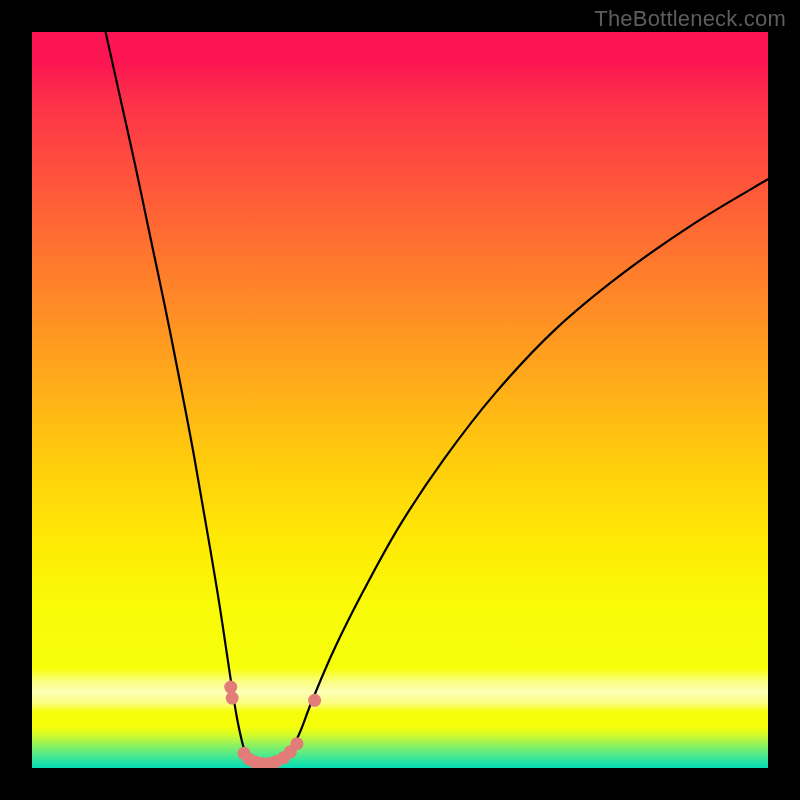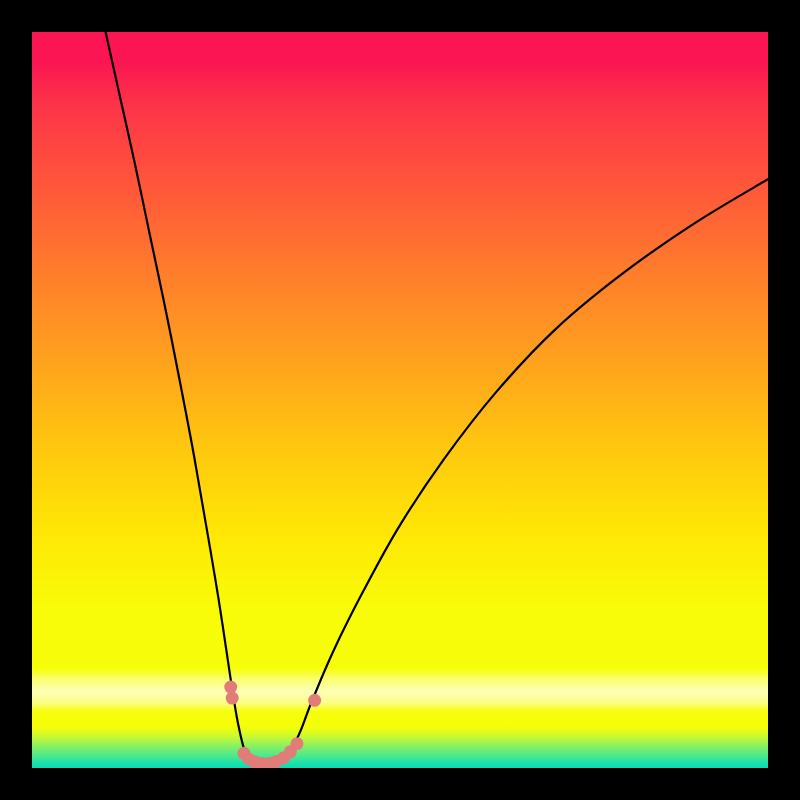--- a/index.html
+++ b/index.html
@@ -100,20 +100,21 @@
     stroke-linejoin: round;
   }
   .dot {
     fill: #e27c78;
   }
 </style>
 </head>
 <body>
 
 <div class="frame">
+  <div class="watermark">TheBottleneck.com</div>
 
   <div class="plot">
     <div class="gradient-bg"></div>
     <div class="pale-band"></div>
     <div class="green-strip"></div>
 
     <svg class="curves" viewBox="0 0 736 736" preserveAspectRatio="none">
       <path id="curvePath" class="curve-path" d="M 73.60000000000001 0 C 76.2496 11.923200000000001, 83.0208 42.393600000000006, 88.32 66.24000000000001 C 93.61919999999999 90.08640000000001, 97.74080000000001 107.97120000000002, 103.04 132.48000000000002 C 108.3392 156.98880000000003, 112.4608 177.22879999999998, 117.76 202.39999999999998 C 123.0592 227.57119999999998, 127.18079999999999 246.4864, 132.48 272.32 C 137.7792 298.1536, 141.9008 318.7616, 147.20000000000002 345.91999999999996 C 152.49920000000003 373.07839999999993, 156.6208 394.0544, 161.92 423.2 C 167.21919999999997 452.3456, 172.0032 480.6816, 176.64 507.84000000000003 C 181.27679999999998 534.9984000000001, 183.7056 548.9088, 187.68 574.08 C 191.6544 599.2512, 195.40800000000002 626.4832000000001, 198.72000000000003 647.6800000000001 C 202.03200000000004 668.8768, 203.43040000000002 678.5920000000001, 206.08 691.84 C 208.7296 705.088, 210.7904 713.9936, 213.44 721.28 C 216.0896 728.5663999999999, 216.82559999999998 730.3328, 220.79999999999998 732.32 C 224.77439999999999 734.3072000000001, 230.2208 733.6448, 235.52 732.32 C 240.81920000000002 730.9952000000001, 244.94080000000002 729.5968, 250.24 724.96 C 255.5392 720.3232, 259.6608 716.496, 264.96 706.56 C 270.25919999999996 696.6239999999999, 273.056 685.6576, 279.68 669.76 C 286.30400000000003 653.8624, 292.4864 638.112, 301.76 618.24 C 311.0336 598.368, 319.2768 581.8816, 331.2 559.36 C 343.1232 536.8384, 353.42719999999997 516.9664, 368 493.12 C 382.57280000000003 469.2736, 394.93760000000003 450.7264, 412.16 426.88 C 429.3824 403.0336, 443.808 383.82399999999996, 463.68 360.64 C 483.552 337.456, 500.0383999999999 319.27680000000004, 522.56 298.08000000000004 C 545.0816 276.88320000000004, 563.6288000000001 262.0896, 588.8000000000001 242.88 C 613.9712000000001 223.6704, 635.904 208.58240000000004, 662.4 191.36 C 688.896 174.1376, 722.752 155.14879999999994, 736 147.19999999999993"></path>
       <g id="markersGroup">
           <circle cx="198.72000000000003" cy="655.04" r="6.5" class="dot"></circle>

